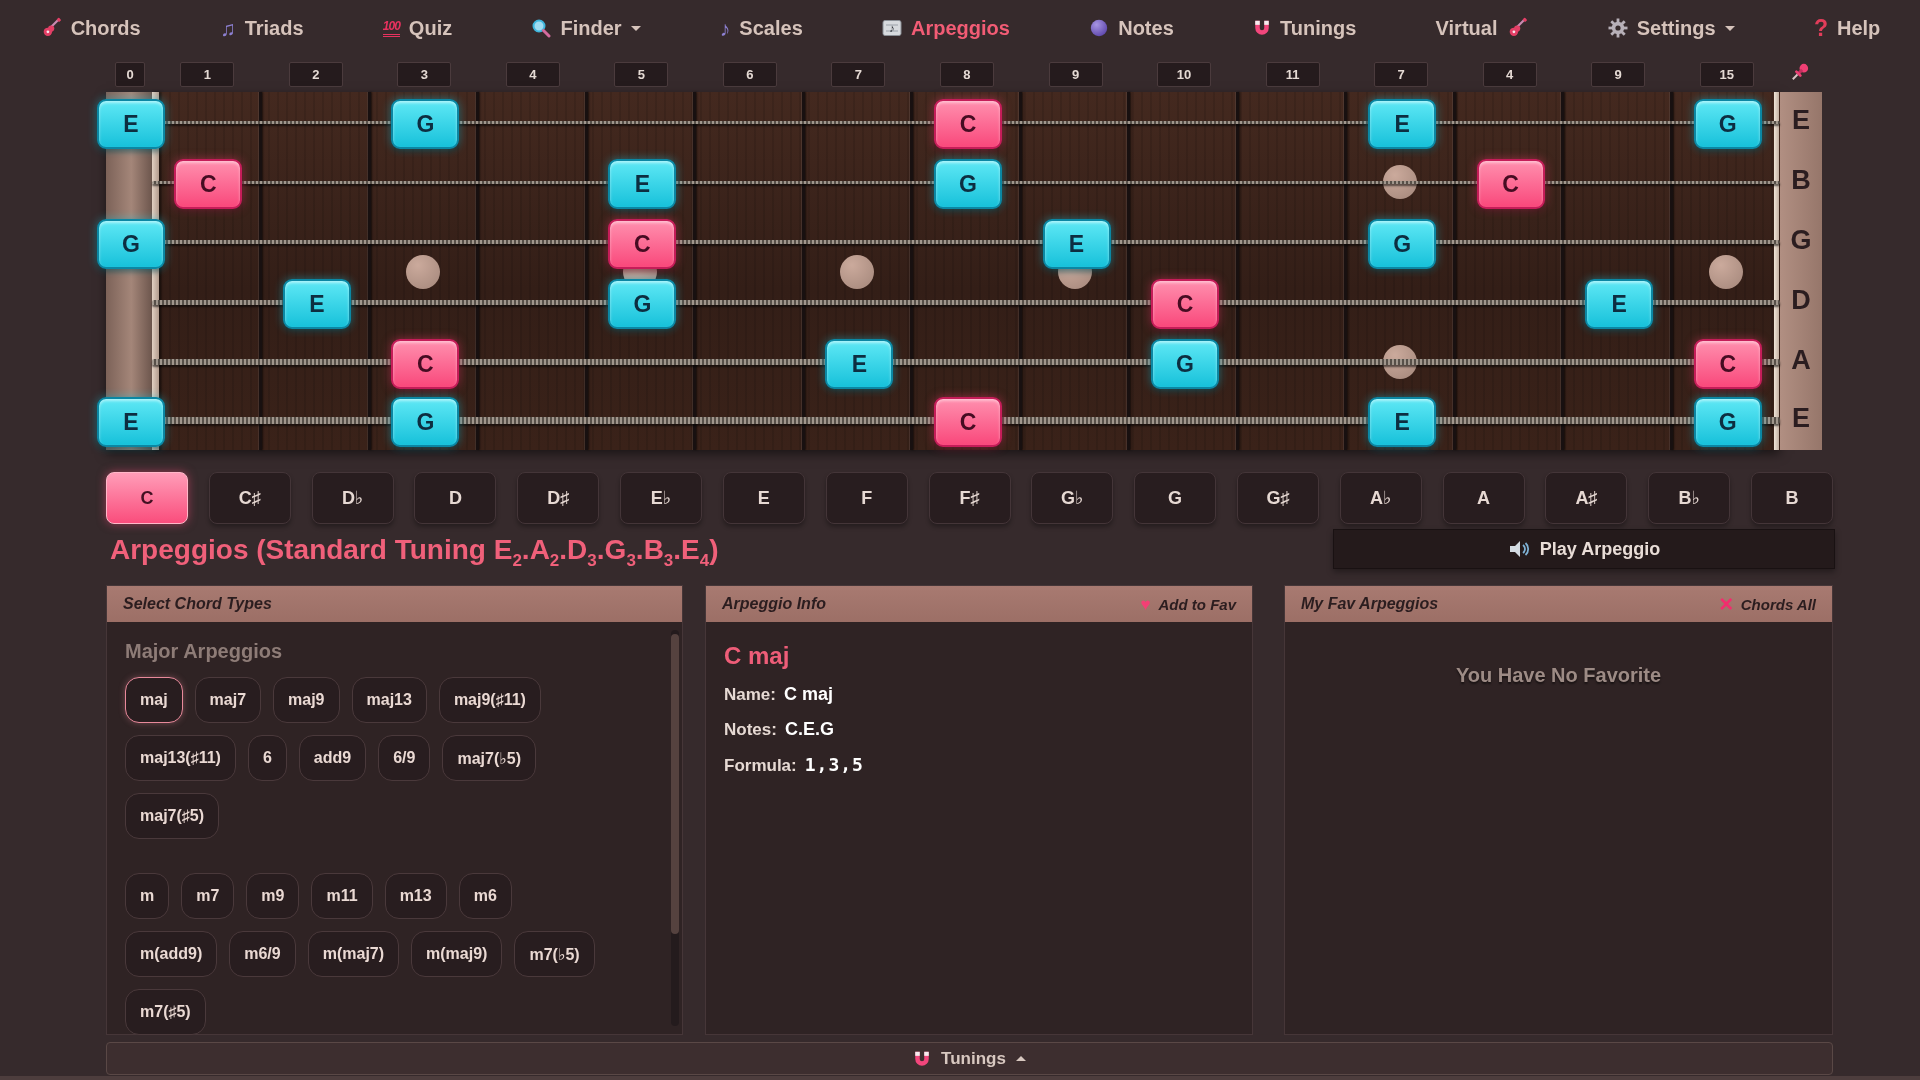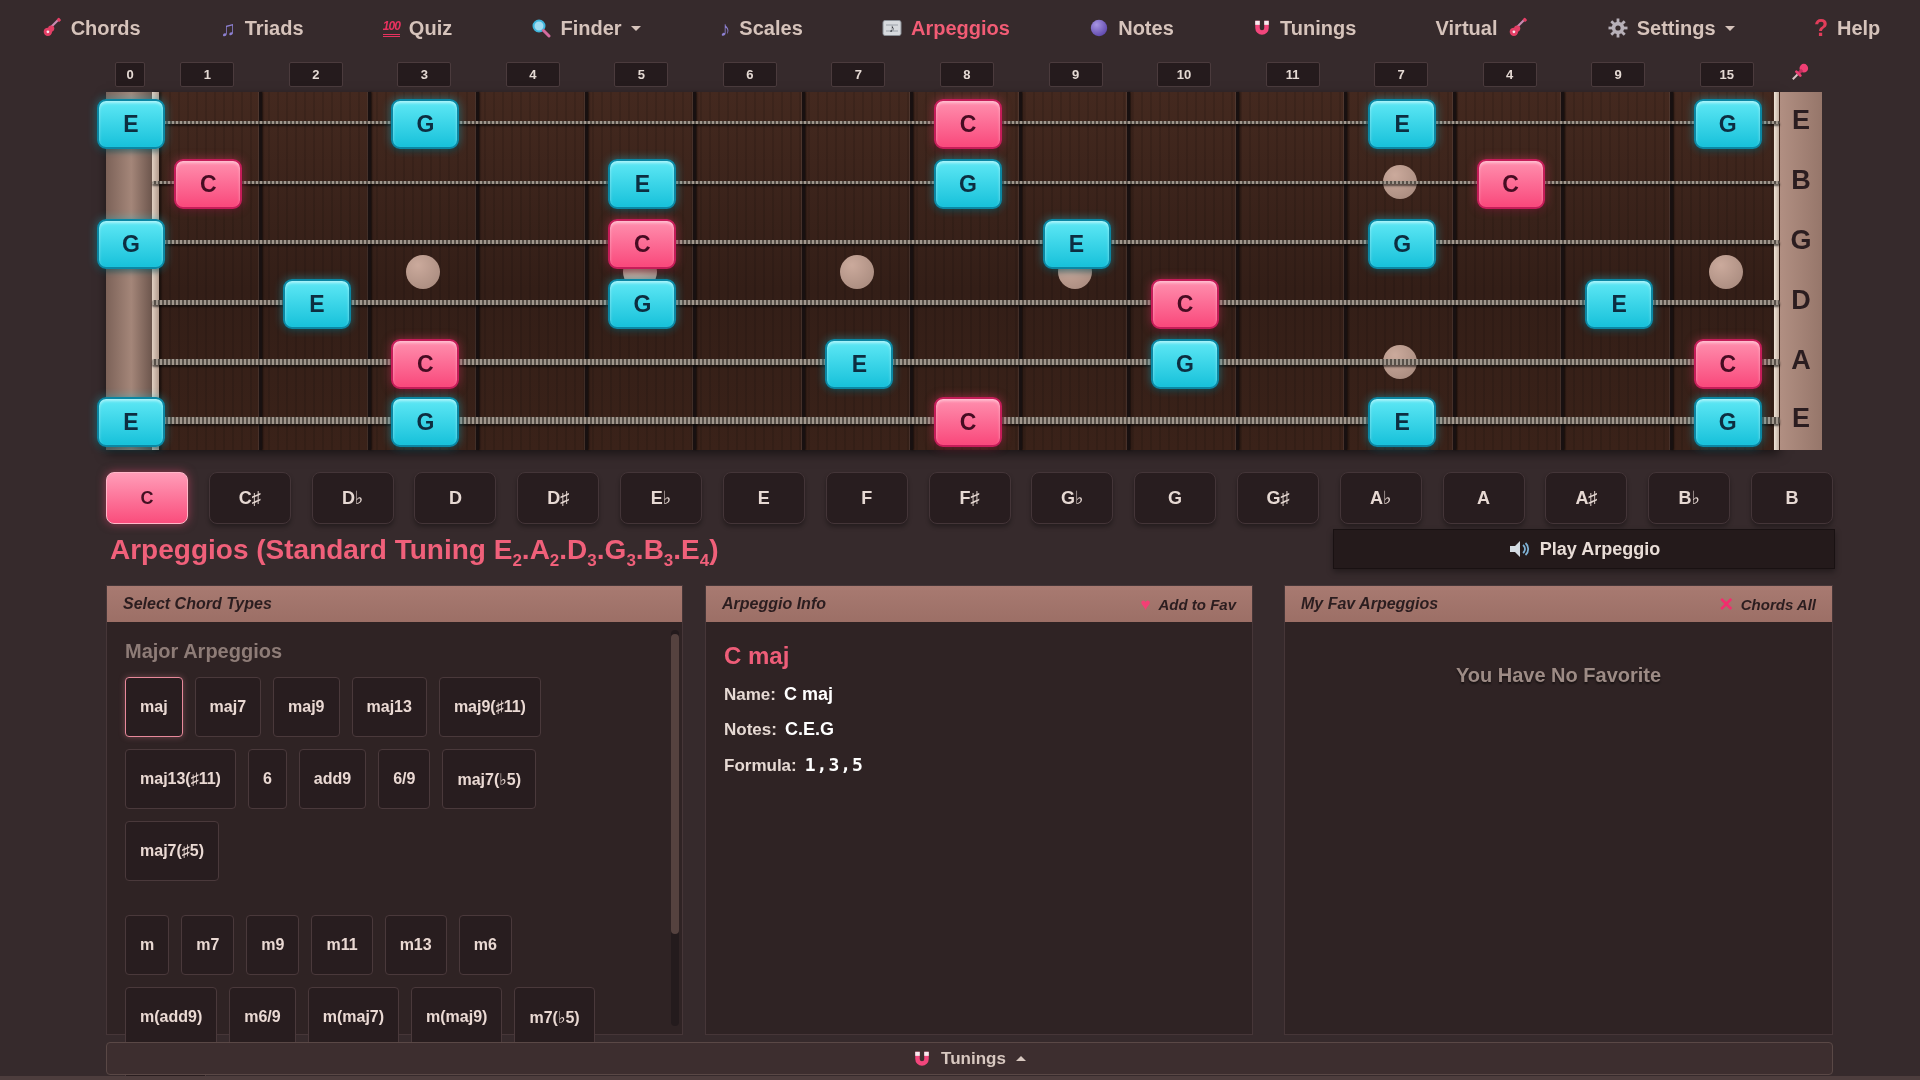--- a/index.html
+++ b/index.html
@@ -87,21 +87,21 @@
   .panel-header{height:36px;background:linear-gradient(180deg,#a87a71,#9c6f66);
     display:flex;align-items:center;justify-content:space-between;padding:0 16px;
     color:#2b1d1f;font-weight:bold;font-size:16px;font-style:italic;}
   .panel-action{display:flex;align-items:center;gap:8px;font-weight:bold;font-size:15px;
     color:#2b1d1f;cursor:pointer;}
   .icon-heart{color:#f43f75;font-size:17px;}
   .icon-x{color:#f22d6e;font-size:24px;font-weight:bold;line-height:.8;}
   .panel-body{padding:14px 18px;position:relative;}
   .group-heading{color:#8e7c77;font-weight:bold;font-size:20px;margin:4px 0 14px 0;}
   .btn-wrap{display:flex;flex-wrap:wrap;gap:12px;width:480px;}
-  .chord-btn{height:44px;padding:7px 14px;border-radius:4px;background:#281d1f;
+  .chord-btn{height:44px;padding:0 14px;border-radius:14px;background:#281d1f;
     border:1px solid #4a393b;color:#ead9d3;font-weight:bold;font-size:16px;display:flex;
     align-items:center;justify-content:center;cursor:pointer;}
   .chord-btn.selected{border-color:#e8899b;box-shadow:0 0 6px rgba(232,137,155,.35);}
   .group-gap{height:34px;}
   #scrollbar{position:absolute;right:3px;top:44px;width:8px;height:396px;background:#241b1d;
     border-radius:4px;}
   #scroll-thumb{position:absolute;left:0;top:4px;width:8px;height:300px;background:#55423f;
     border-radius:4px;cursor:pointer;}
   #info-title{color:#ee5d78;font-weight:bold;font-size:24px;margin:6px 0 10px 0;}
   .info-row{margin-top:14px;font-size:17px;color:#e6d9d3;font-weight:bold;}

